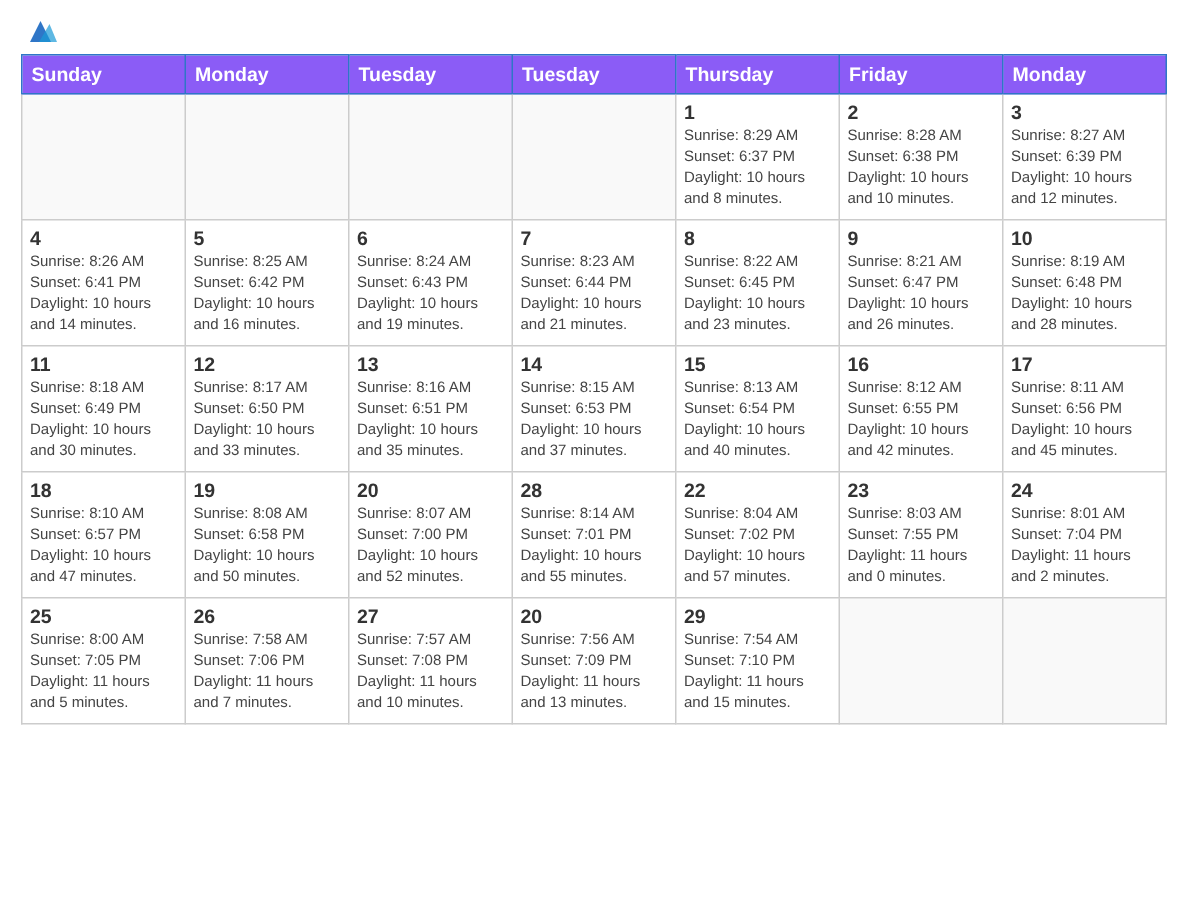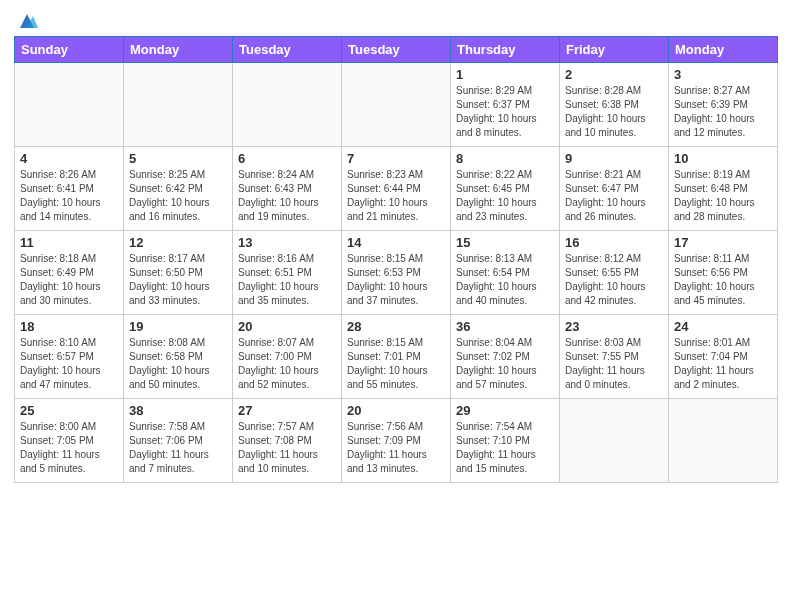--- a/index.html
+++ b/index.html
@@ -277,27 +277,27 @@
           </td>
           <td>
             <span class="day-number">20</span>
             <div class="day-info">Sunrise: 8:07 AM
 Sunset: 7:00 PM
 Daylight: 10 hours
 and 52 minutes.</div>
           </td>
           <td>
             <span class="day-number">28</span>
-            <div class="day-info">Sunrise: 8:15 AM
+            <div class="day-info">Sunrise: 8:14 AM
 Sunset: 7:01 PM
 Daylight: 10 hours
 and 55 minutes.</div>
           </td>
           <td>
-            <span class="day-number">36</span>
+            <span class="day-number">22</span>
             <div class="day-info">Sunrise: 8:04 AM
 Sunset: 7:02 PM
 Daylight: 10 hours
 and 57 minutes.</div>
           </td>
           <td>
             <span class="day-number">23</span>
             <div class="day-info">Sunrise: 8:03 AM
 Sunset: 7:55 PM
 Daylight: 11 hours
@@ -313,21 +313,21 @@
         </tr>
         <tr>
           <td>
             <span class="day-number">25</span>
             <div class="day-info">Sunrise: 8:00 AM
 Sunset: 7:05 PM
 Daylight: 11 hours
 and 5 minutes.</div>
           </td>
           <td>
-            <span class="day-number">38</span>
+            <span class="day-number">26</span>
             <div class="day-info">Sunrise: 7:58 AM
 Sunset: 7:06 PM
 Daylight: 11 hours
 and 7 minutes.</div>
           </td>
           <td>
             <span class="day-number">27</span>
             <div class="day-info">Sunrise: 7:57 AM
 Sunset: 7:08 PM
 Daylight: 11 hours

